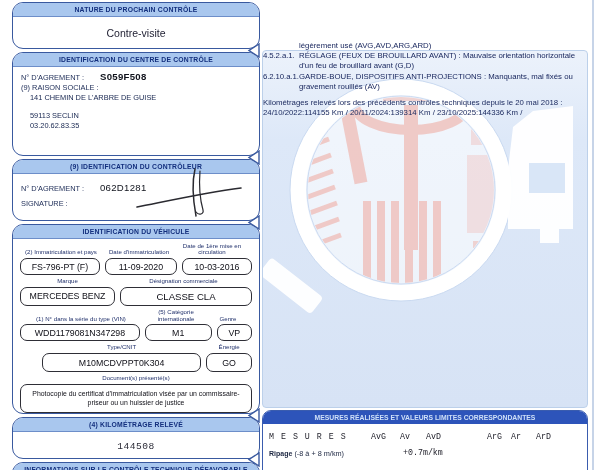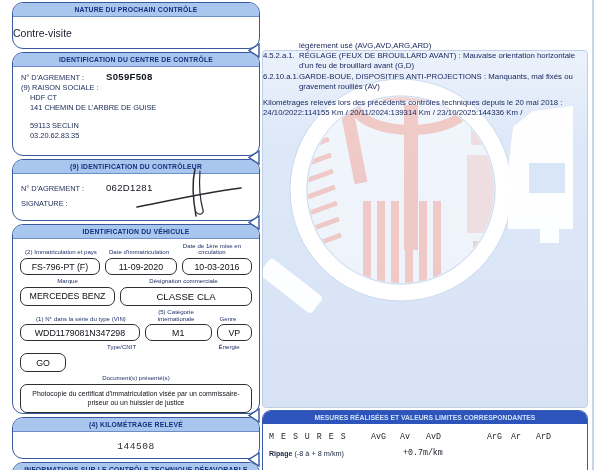--- a/index.html
+++ b/index.html
@@ -22,25 +22,25 @@
     letter-spacing:.2px;text-align:center;padding:3px 2px 2.5px;
     border-bottom:1px solid #6d8ec9;
   }
   #p-nature{top:2px;height:47px;}
   #p-centre{top:52px;height:104px;}
   #p-controleur{top:159px;height:62px;}
   #p-vehicule{top:224px;height:190px;}
   #p-km{top:417px;height:42px;}
   #p-infos{top:462px;height:30px;}
 
-  .nature-val{text-align:left;font-size:10.5px;color:#1d1d30;margin-top:10px;}
+  .nature-val{text-align:center;font-size:10.5px;color:#1d1d30;margin-top:10px;}
 
   .pbody{padding:5px 8px 0;font-size:7.4px;color:#1b2a55;line-height:9.9px;}
   .agr-line{margin-bottom:1px;}
-  .val-bold{font-size:9.6px;font-weight:700;color:#10131c;margin-left:22px;letter-spacing:.3px;}
+  .val-bold{font-size:9.6px;font-weight:700;color:#10131c;margin-left:16px;letter-spacing:.3px;}
   .ind{margin-left:9px;color:#15244e;}
   .gap{height:8px;}
 
   .sig-wrap{position:absolute;right:14px;top:6px;width:112px;height:52px;}
 
   
   .vpad{padding:2px 7px 0;}
   .vlab{display:flex;font-size:6.1px;color:#20306b;text-align:center;margin-top:2px;line-height:6.8px;align-items:flex-end;}
   .vboxes{display:flex;gap:5px;margin-top:2px;}
   .fbox{
@@ -97,21 +97,20 @@
 <div class="panel" id="p-nature">
   <div class="hd">NATURE DU PROCHAIN CONTRÔLE</div>
   <div class="nature-val">Contre-visite</div>
 </div>
 
 <div class="panel" id="p-centre">
   <div class="hd">IDENTIFICATION DU CENTRE DE CONTRÔLE</div>
   <div class="pbody">
     <div class="agr-line"><span>N° D'AGREMENT :</span><span class="val-bold">S059F508</span></div>
     <div>(9) RAISON SOCIALE :</div>
-    <div class="ind">HDF CT</div>
     <div class="ind">141 CHEMIN DE L'ARBRE DE GUISE</div>
     <div class="gap"></div>
     <div class="ind">59113 SECLIN</div>
     <div class="ind">03.20.62.83.35</div>
   </div>
 </div>
 
 <div class="panel" id="p-controleur">
   <div class="hd">(9) IDENTIFICATION DU CONTRÔLEUR</div>
   <div class="pbody" style="padding-top:9px;">
@@ -154,20 +153,21 @@
     <div class="vboxes">
       <div class="fbox w122">WDD1179081N347298</div>
       <div class="fbox w68">M1</div>
       <div class="fbox w36">VP</div>
     </div>
     <div class="vlab" style="margin-top:3px;">
       <div class="w160 off22">Type/CNIT</div>
       <div class="w46" style="margin-left:5px;">Énergie</div>
     </div>
     <div class="vboxes">
+      <div class="fbox w160 h19 off22">M10MCDVPPT0K304</div>
       <div class="fbox w46 h19">GO</div>
     </div>
     <div class="vlab" style="margin-top:3px;justify-content:center;">
       <div style="width:100%;">Document(s) présenté(s)</div>
     </div>
     <div class="vboxes">
       <div class="fbox docbox">Photocopie du certificat d'immatriculation visée par un commissaire-priseur ou un huissier de justice</div>
     </div>
   </div>
 </div>

